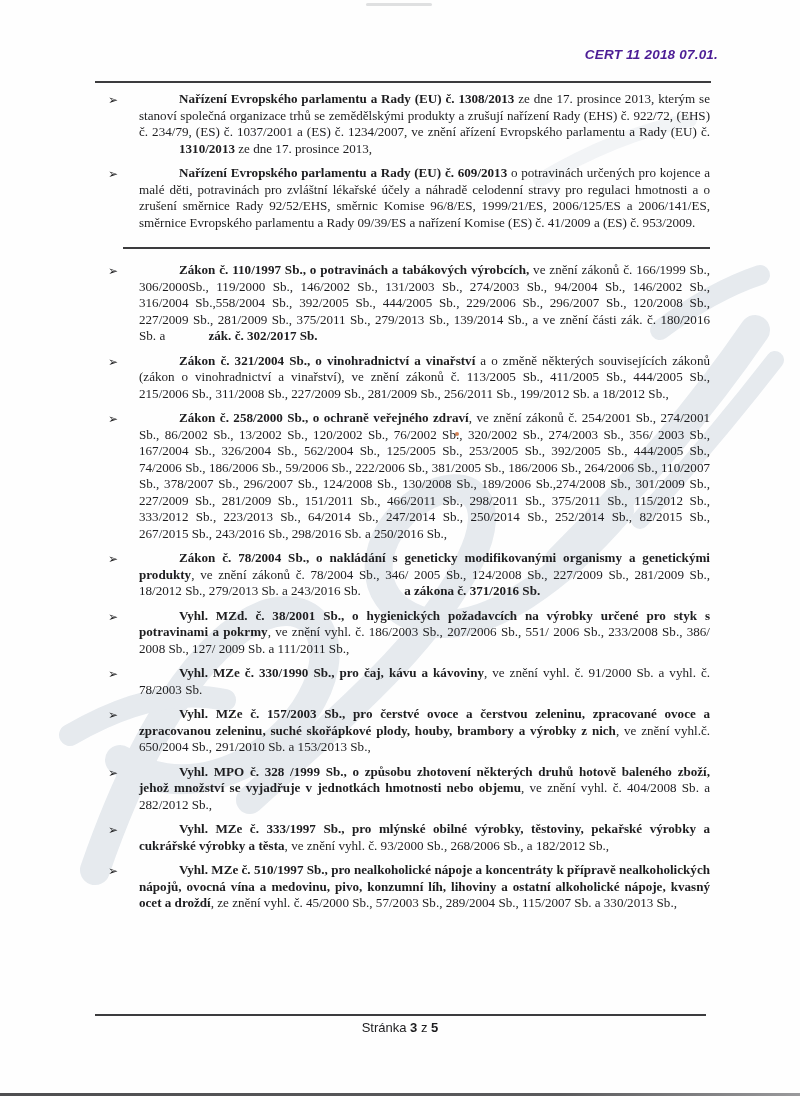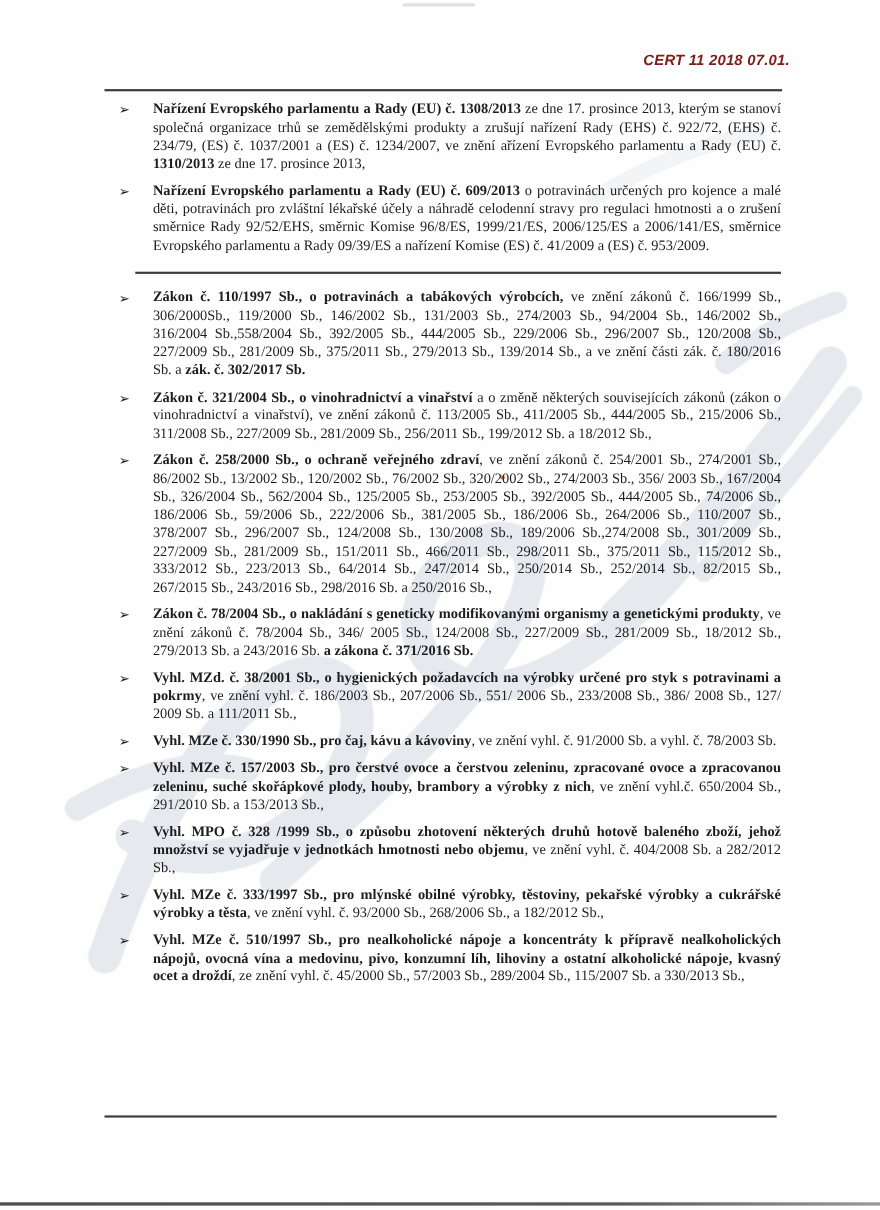--- a/index.html
+++ b/index.html
@@ -14,36 +14,36 @@
   .top-smudge { position:absolute; top:3px; left:366px; width:66px; height:3px;
     background:#c4c6c9; opacity:.55; border-radius:2px; }
   .scan-speck { position:absolute; top:432px; left:455px; width:4px; height:4px;
     background:#c8622a; opacity:.8; border-radius:50%; }
   .bottom-edge { position:absolute; left:0; top:1093px; width:800px; height:3px;
     background:linear-gradient(90deg,#4e4e50 0%,#5a5a5c 70%,#9a9a9c 100%); }
 
   .header-code {
     position:absolute; top:47px; right:82px;
     font-family:"Liberation Sans", sans-serif; font-style:italic; font-weight:600;
-    font-size:13.5px; letter-spacing:.2px; color:#7f1d1d;
+    font-size:13.5px; letter-spacing:.2px; color:#4c1d95;
   }
   .rule-top { position:absolute; top:81px; left:95px; width:616px; height:2px; background:#3c3c3e; }
 
   .content { position:absolute; top:91px; left:108px; width:602px; }
   ul.reg-list { list-style:none; margin:0; padding:0; }
   li.item { display:flex; margin-bottom:8px; }
   .bullet {
     flex:0 0 31px; width:31px;
     font-family:"DejaVu Sans", sans-serif; font-size:12px; line-height:16px;
     padding-top:1px; color:#1d1d1f;
   }
   .item-text {
     flex:1; text-align:justify; font-size:13.1px; line-height:16.5px;
   }
-  .item-text .b { font-weight:bold; }
+  .item-text .b { font-weight:bold;margin-left:40px; }
 
   .section-rule { height:2px; background:#3c3c3e; margin:16px 0 13px 15px; width:587px; }
 
   .footer-rule { position:absolute; top:1014px; left:95px; width:611px; height:2px; background:#3c3c3e; }
   .footer-text {
     position:absolute; top:1020px; left:0; width:800px; text-align:center;
     font-family:"Liberation Sans", sans-serif; font-size:13px; color:#1d1d1f;
   }
   .footer-text .b { font-weight:bold; }
 </style>
@@ -120,15 +120,21 @@
           <div class="item-text"><span class="b">Vyhl. MZe č. 333/1997 Sb., pro mlýnské obilné výrobky, těstoviny, pekařské výrobky a cukrářské výrobky a těsta</span><span>, ve znění vyhl. č. 93/2000 Sb., 268/2006 Sb., a 182/2012 Sb.,</span></div>
         </li>
         <li class="item">
           <span class="bullet">➢</span>
           <div class="item-text"><span class="b">Vyhl. MZe č. 510/1997 Sb., pro nealkoholické nápoje a koncentráty k přípravě nealkoholických nápojů, ovocná vína a medovinu, pivo, konzumní líh, lihoviny a ostatní alkoholické nápoje, kvasný ocet a droždí</span><span>, ze znění vyhl. č. 45/2000 Sb., 57/2003 Sb., 289/2004 Sb., 115/2007 Sb. a 330/2013 Sb.,</span></div>
         </li>
       </ul>
   </div>
 
   <div class="footer-rule"></div>
+  <div class="footer-text">
+    <span>Stránka</span>
+    <span class="b">3</span>
+    <span>z</span>
+    <span class="b">5</span>
+  </div>
 
   <div class="bottom-edge"></div>
 </div>
 
 </body></html>

